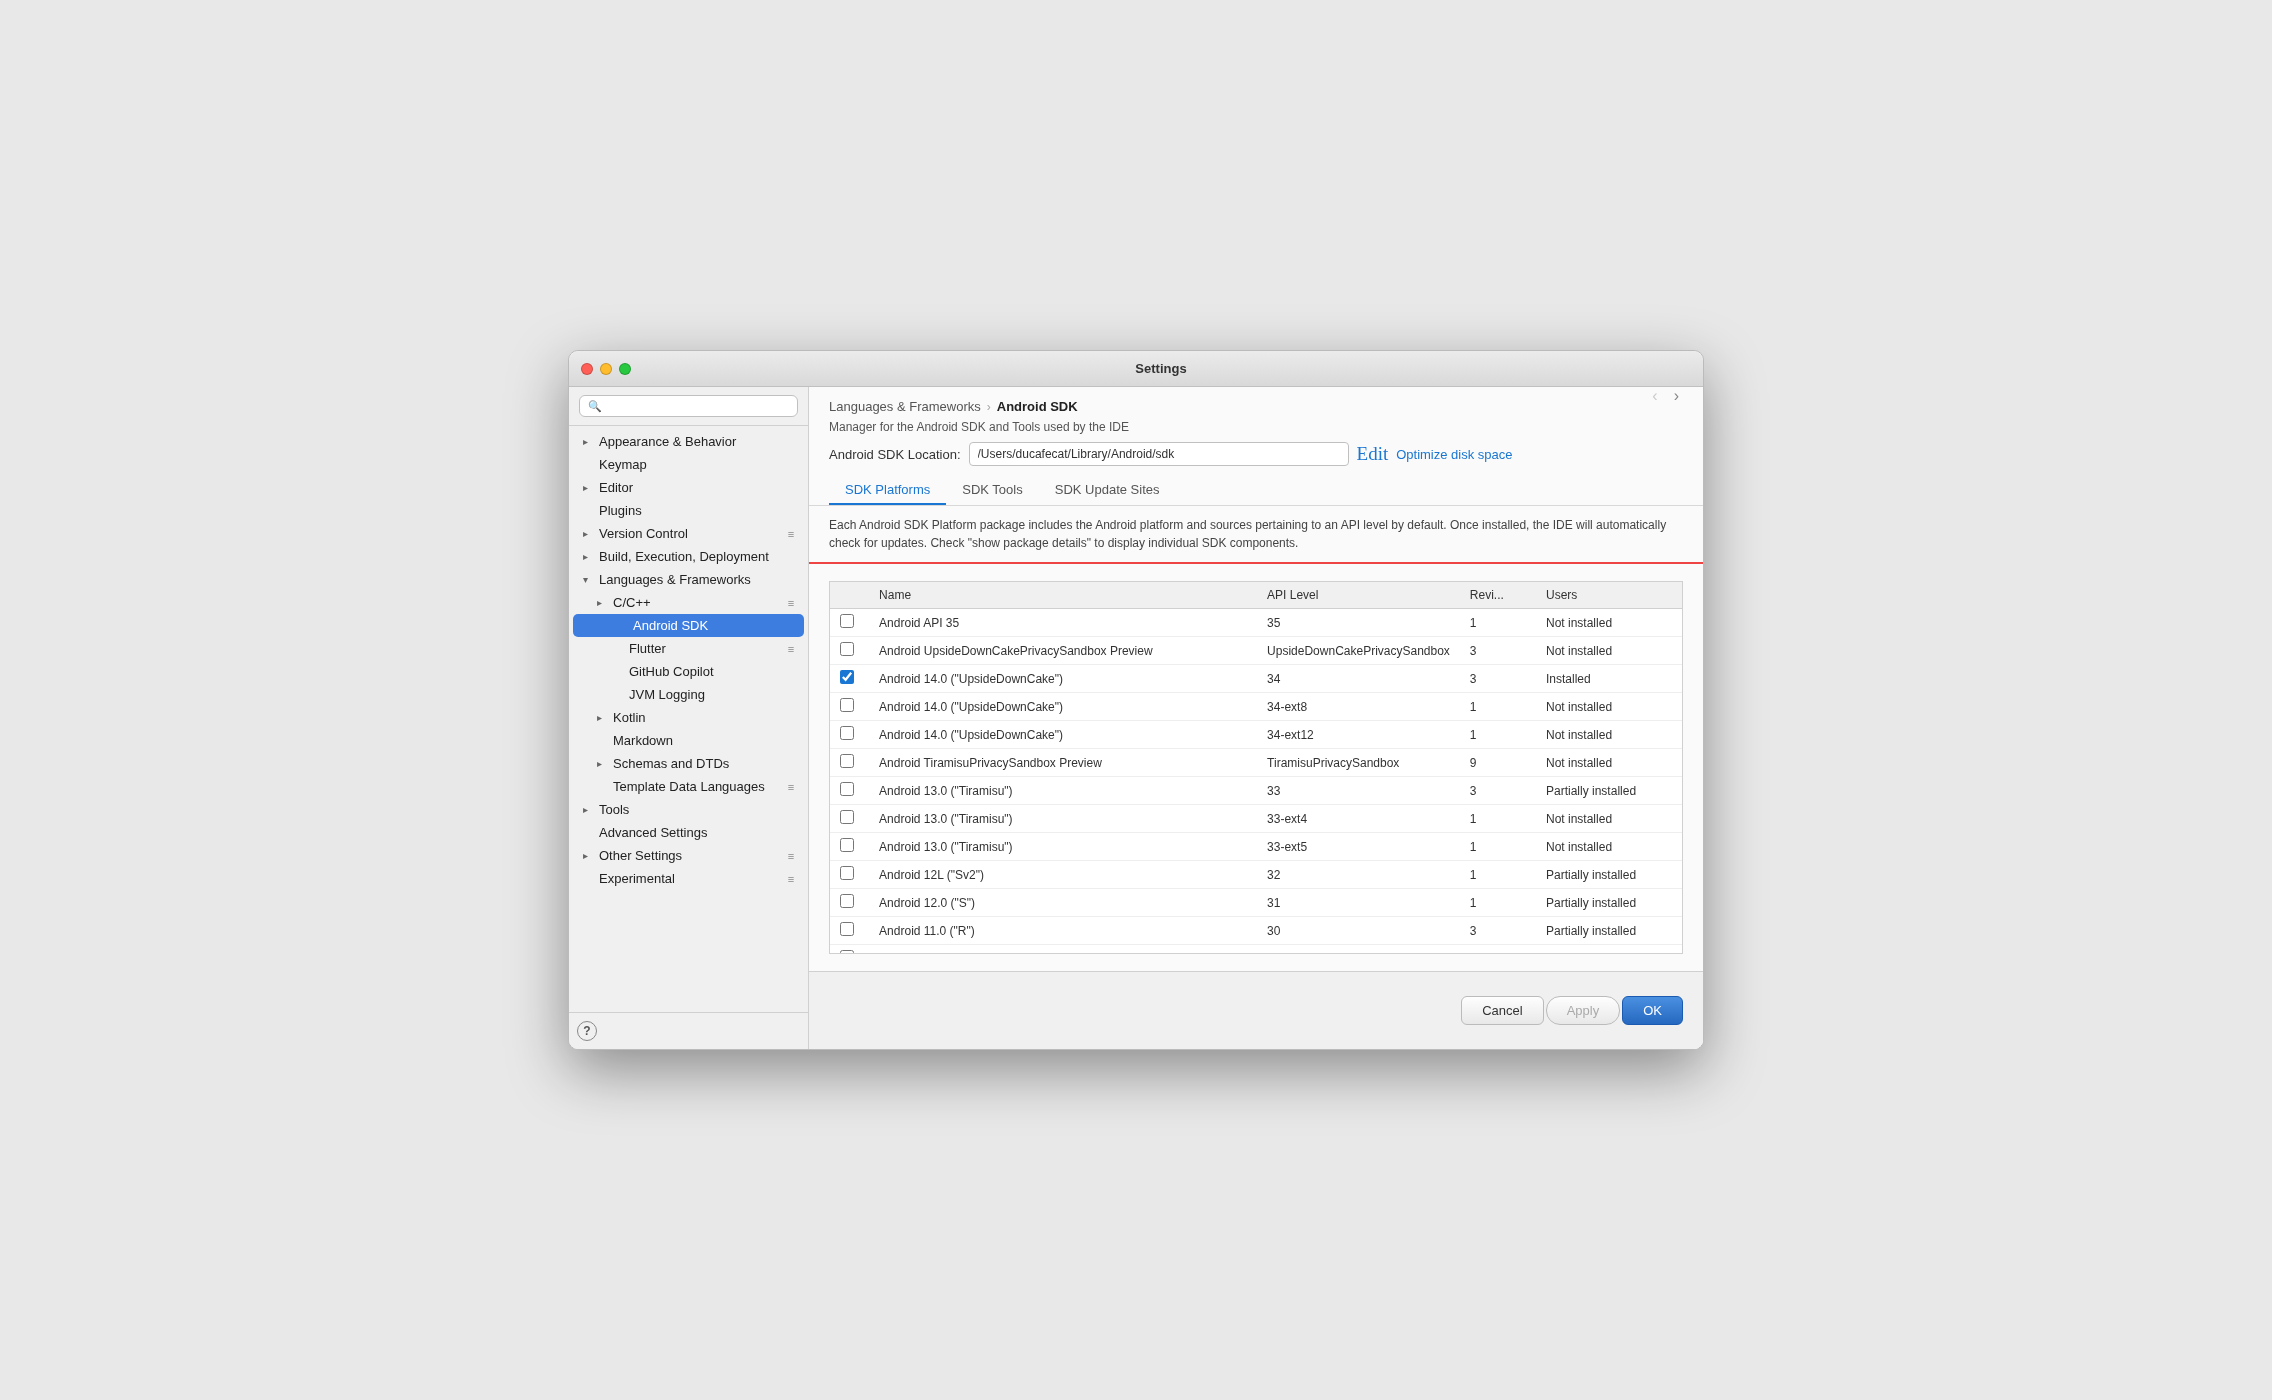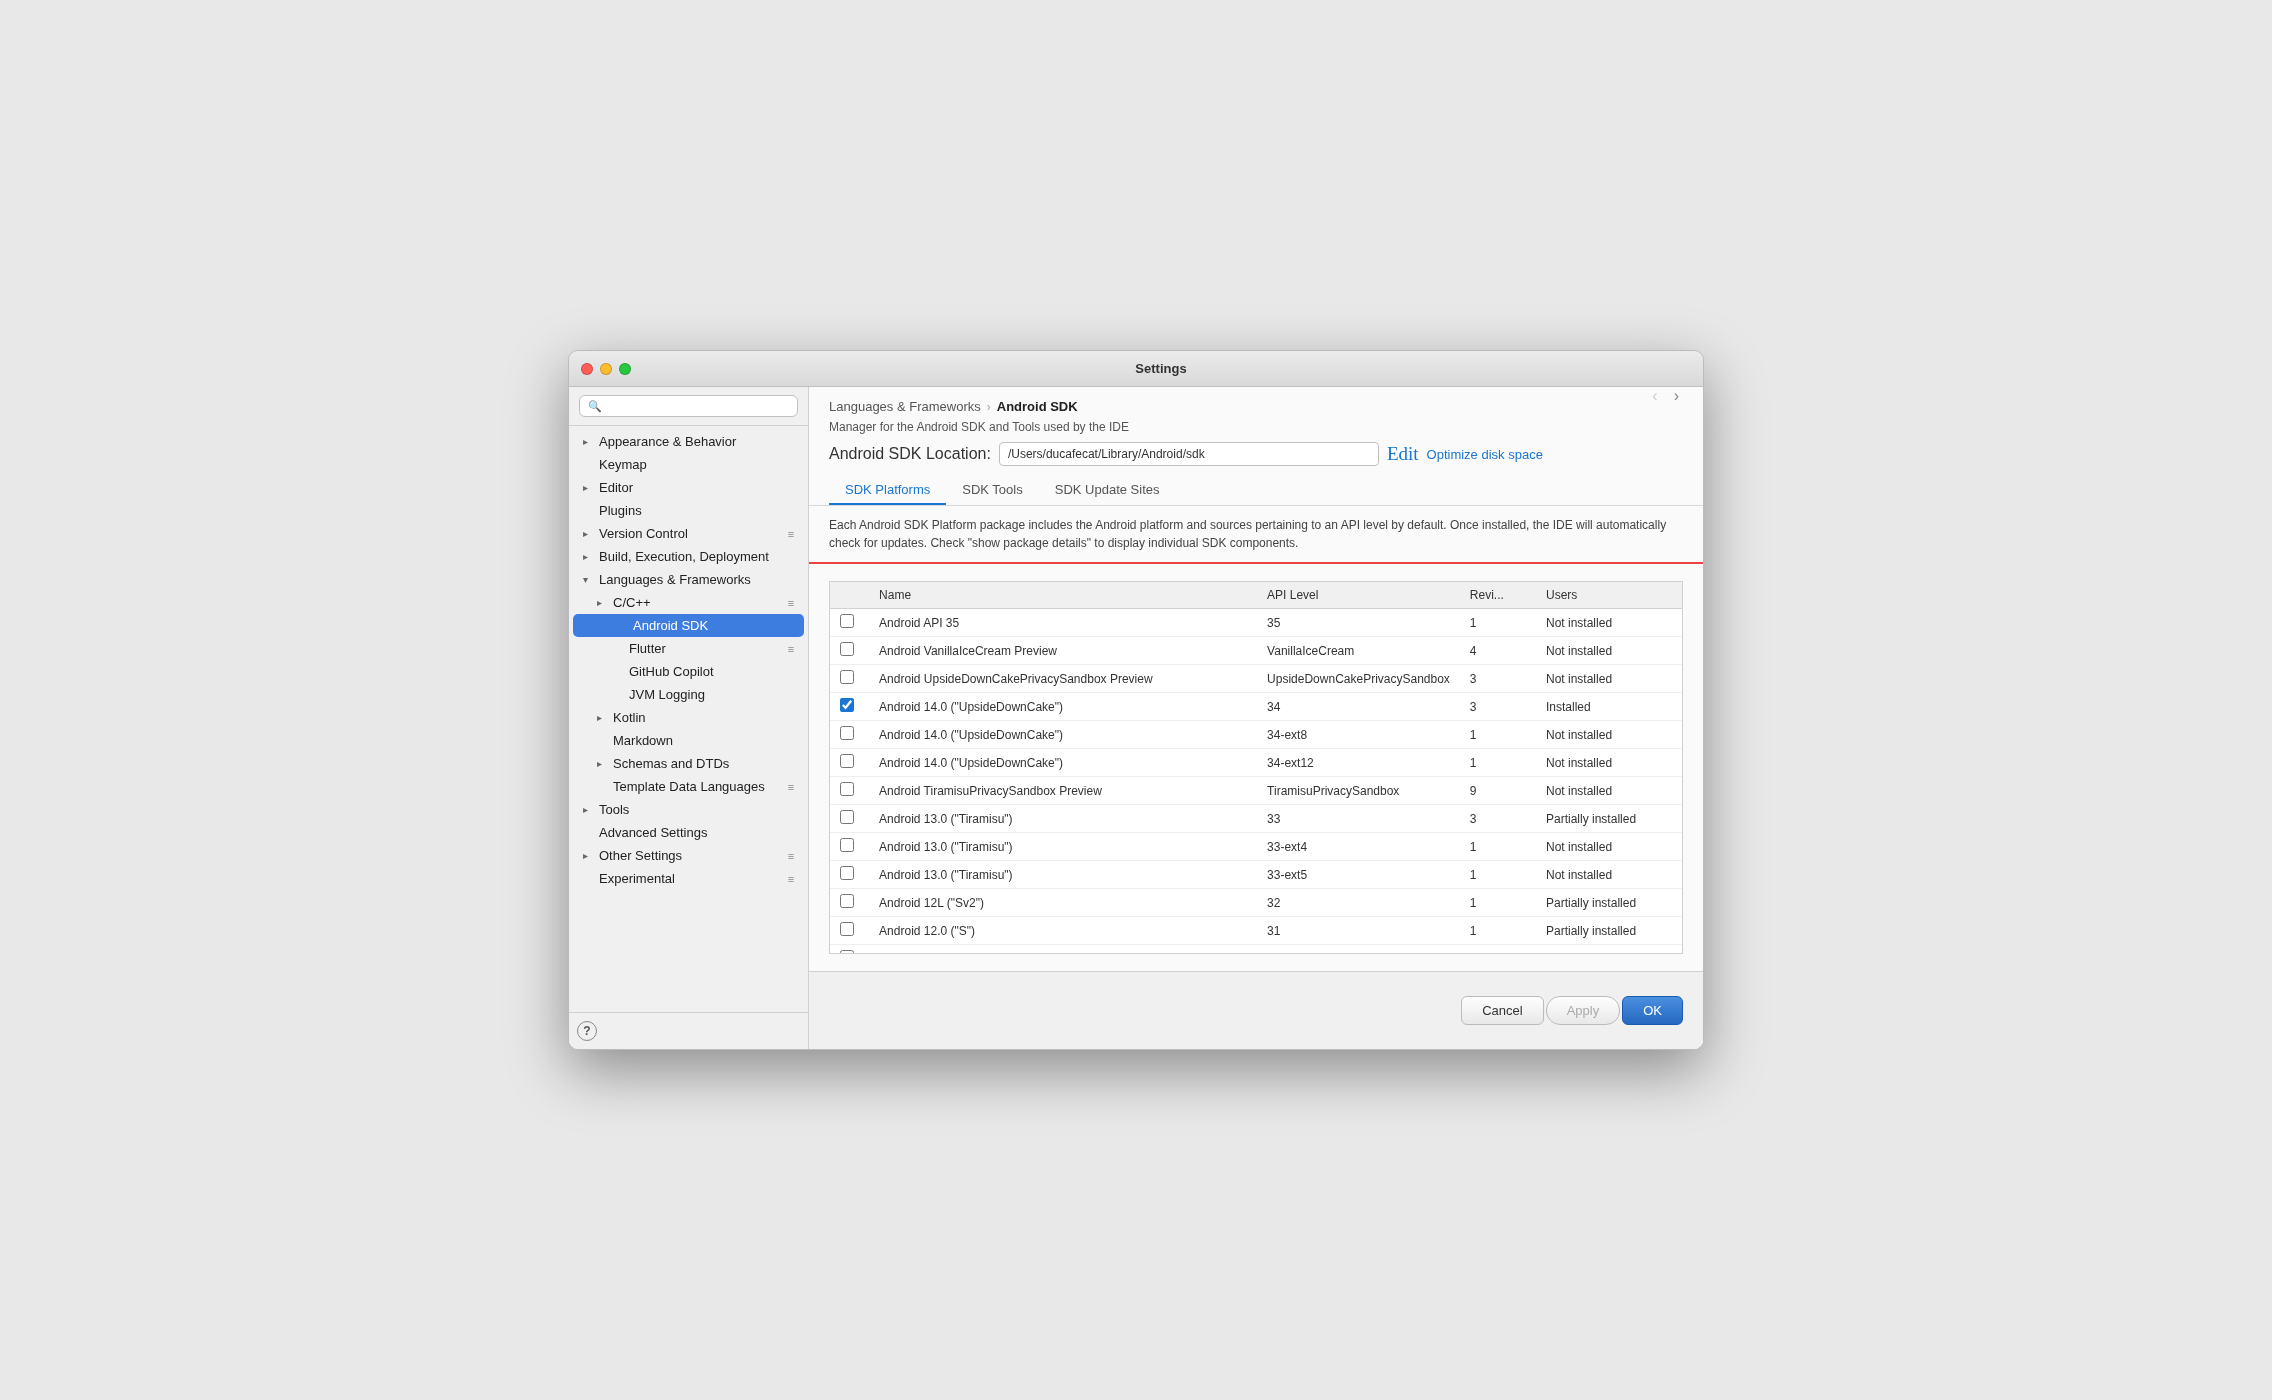--- a/index.html
+++ b/index.html
@@ -184,21 +184,21 @@
       color: #555;
       margin-bottom: 8px;
     }
     .sdk-location-row {
       display: flex;
       align-items: center;
       gap: 8px;
       margin-bottom: 10px;
     }
     .sdk-location-label {
-      font-size: 16px;
+      font-size: 13px;
       color: #333;
       white-space: nowrap;
     }
     .sdk-location-input {
       flex: 1;
       border: 1px solid #c0c0c0;
       border-radius: 4px;
       padding: 4px 8px;
       font-size: 12px;
       color: #333;
@@ -506,27 +506,20 @@
             <tbody id="sdk-table-body">
             <tr>
     <td><input type="checkbox" class="sdk-checkbox" style=""></td>
     <td>Android API 35</td>
     <td>35</td>
     <td>1</td>
     <td class="status-not-installed">Not installed</td>
   </tr>
                 <tr>
     <td><input type="checkbox" class="sdk-checkbox" style=""></td>
-    <td>Android VanillaIceCream Preview</td>
-    <td>VanillaIceCream</td>
-    <td>4</td>
-    <td class="status-not-installed">Not installed</td>
-  </tr>
-                <tr>
-    <td><input type="checkbox" class="sdk-checkbox" style=""></td>
     <td>Android UpsideDownCakePrivacySandbox Preview</td>
     <td>UpsideDownCakePrivacySandbox</td>
     <td>3</td>
     <td class="status-not-installed">Not installed</td>
   </tr>
                 <tr>
     <td><input type="checkbox" class="sdk-checkbox" checked="" style=""></td>
     <td>Android 14.0 ("UpsideDownCake")</td>
     <td>34</td>
     <td>3</td>

